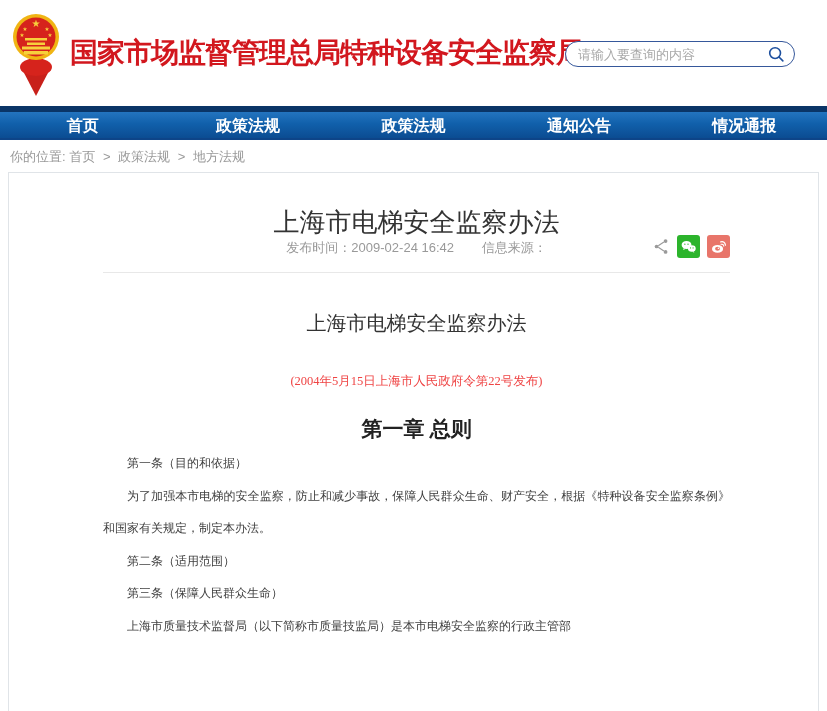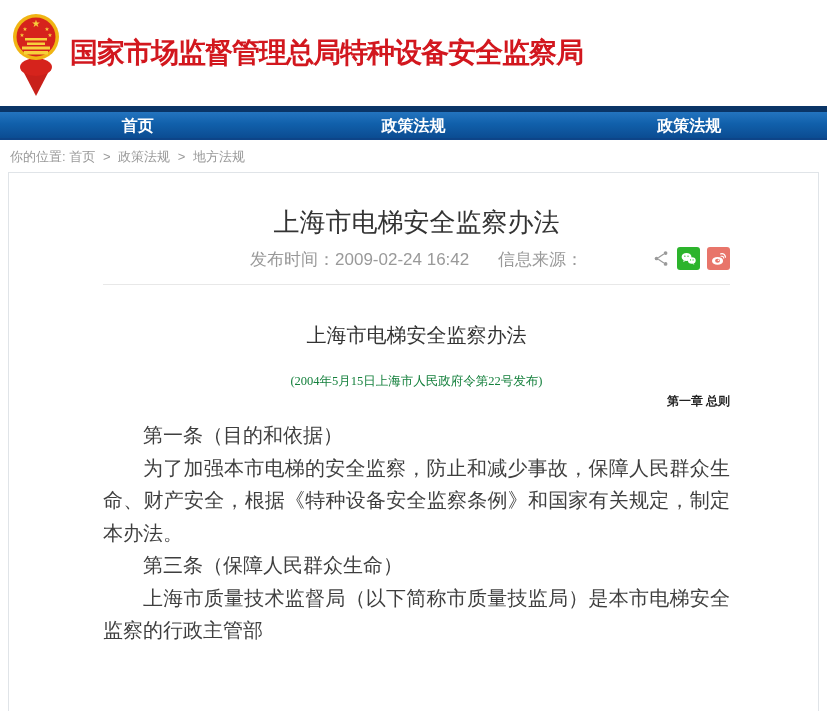--- a/index.html
+++ b/index.html
@@ -47,48 +47,48 @@
   .breadcrumb .sep { margin: 0 4px; color: #999; }
 
   
   .content-box {
     margin: 0 8px; border: 1px solid #e0e4e8; background: #fff;
     padding: 32px 88px 40px 94px; min-height: 620px;
   }
   .article-title {
     text-align: center; font-size: 26px; font-weight: 400; color: #333; line-height: 34px;
   }
-  .meta-row { position: relative; margin-top: 12px; text-align: center; font-size: 17px; color: #999; line-height: 17px; }
+  .meta-row { position: relative; margin-top: 0; text-align: center; font-size: 13px; color: #999; line-height: 17px; }
   .meta-row .src { margin-left: 24px; }
   .share-icons { position: absolute; right: 0; top: -4px; display: flex; align-items: center; gap: 7px; }
   .share-plain { display: flex; align-items: center; cursor: pointer; }
   .badge {
     width: 23px; height: 23px; border-radius: 3px; display: inline-flex;
     align-items: center; justify-content: center; cursor: pointer;
   }
   .badge.wechat { background: #2cb42c; }
   .badge.weibo  { background: #e8756a; }
   .divider { border: none; border-top: 1px solid #e8e8e8; margin: 16px 0 0; }
 
   
   .doc-title {
     text-align: center; font-family: "Liberation Serif", "DejaVu Serif", serif;
     font-size: 20px; color: #333; margin-top: 36px; line-height: 28px;
   }
   .doc-note {
     text-align: center; font-family: "Liberation Serif", "DejaVu Serif", serif;
-    font-size: 12.5px; color: #15803d; margin-top: 24px; line-height: 16px;
+    font-size: 12.5px; color: #ef4444; margin-top: 36px; line-height: 16px;
   }
   .chapter {
-    text-align: right; font-family: "Liberation Serif", "DejaVu Serif", serif;
-    font-size: 12px; font-weight: bold; color: #222; line-height: 24px;
+    text-align: center; font-family: "Liberation Serif", "DejaVu Serif", serif;
+    font-size: 21px; font-weight: bold; color: #222; margin-top: 28px; line-height: 24px;
   }
   .paras { margin-top: 6px; }
   .para {
-    font-size: 20px; line-height: 32.5px; color: #3f3f3f;
+    font-size: 12px; line-height: 32.5px; color: #3f3f3f;
     text-align: justify; text-indent: 2em;
   }
 </style>
 </head>
 <body>
 
 <div class="page">
 
   <header class="site-header">
     <span class="emblem">
@@ -103,29 +103,40 @@
         <text x="10" y="28" font-size="5.5" fill="#f7d03c" text-anchor="middle">★</text>
         <text x="38" y="28" font-size="5.5" fill="#f7d03c" text-anchor="middle">★</text>
         <rect x="13" y="29" width="22" height="2.5" fill="#f7d03c"></rect>
         <rect x="15" y="33.5" width="18" height="2.5" fill="#f7d03c"></rect>
         <rect x="10" y="37.5" width="28" height="3" fill="#f7d03c"></rect>
         <rect x="12" y="42" width="24" height="3.5" fill="#f7d03c"></rect>
       </svg>
     </span>
     <h1 class="site-title">国家市场监督管理总局特种设备安全监察局</h1>
 
+    <div class="searchbox">
+      <input type="text" placeholder="请输入要查询的内容" style="">
+      <button class="search-btn">
+        <svg width="18" height="18" viewBox="0 0 20 20" aria-hidden="true">
+          <circle cx="9" cy="9" r="6" fill="none" stroke="#1d4f9e" stroke-width="1.8"></circle>
+          <line x1="13.6" y1="13.6" x2="17.6" y2="17.6" stroke="#1d4f9e" stroke-width="1.8" stroke-linecap="round"></line>
+        </svg>
+      </button>
+    </div>
   </header>
 
   <nav>
     <div class="nav-strip"></div>
     <div class="nav-bar">
       <ul class="nav-list">
         <li>首页</li>
         <li>政策法规</li>
         <li>政策法规</li>
+        <li>通知公告</li>
+        <li>情况通报</li>
       </ul>
     </div>
   </nav>
 
   <div class="breadcrumb">
     <span>你的位置:</span>
     <a>首页</a>
     <span class="sep">&gt;</span>
     <a>政策法规</a>
     <span class="sep">&gt;</span>
@@ -174,19 +185,20 @@
 
     <hr class="divider">
 
     <div class="article-body">
       <p class="doc-title">上海市电梯安全监察办法</p>
       <p class="doc-note">(2004年5月15日上海市人民政府令第22号发布)</p>
       <p class="chapter">第一章 总则</p>
       <div class="paras">
         <p class="para">第一条（目的和依据）</p>
         <p class="para">为了加强本市电梯的安全监察，防止和减少事故，保障人民群众生命、财产安全，根据《特种设备安全监察条例》和国家有关规定，制定本办法。</p>
+        <p class="para">第二条（适用范围）</p>
         <p class="para">第三条（保障人民群众生命）</p>
         <p class="para">上海市质量技术监督局（以下简称市质量技监局）是本市电梯安全监察的行政主管部</p>
       </div>
     </div>
   </main>
 
 </div>
 
 </body></html>

